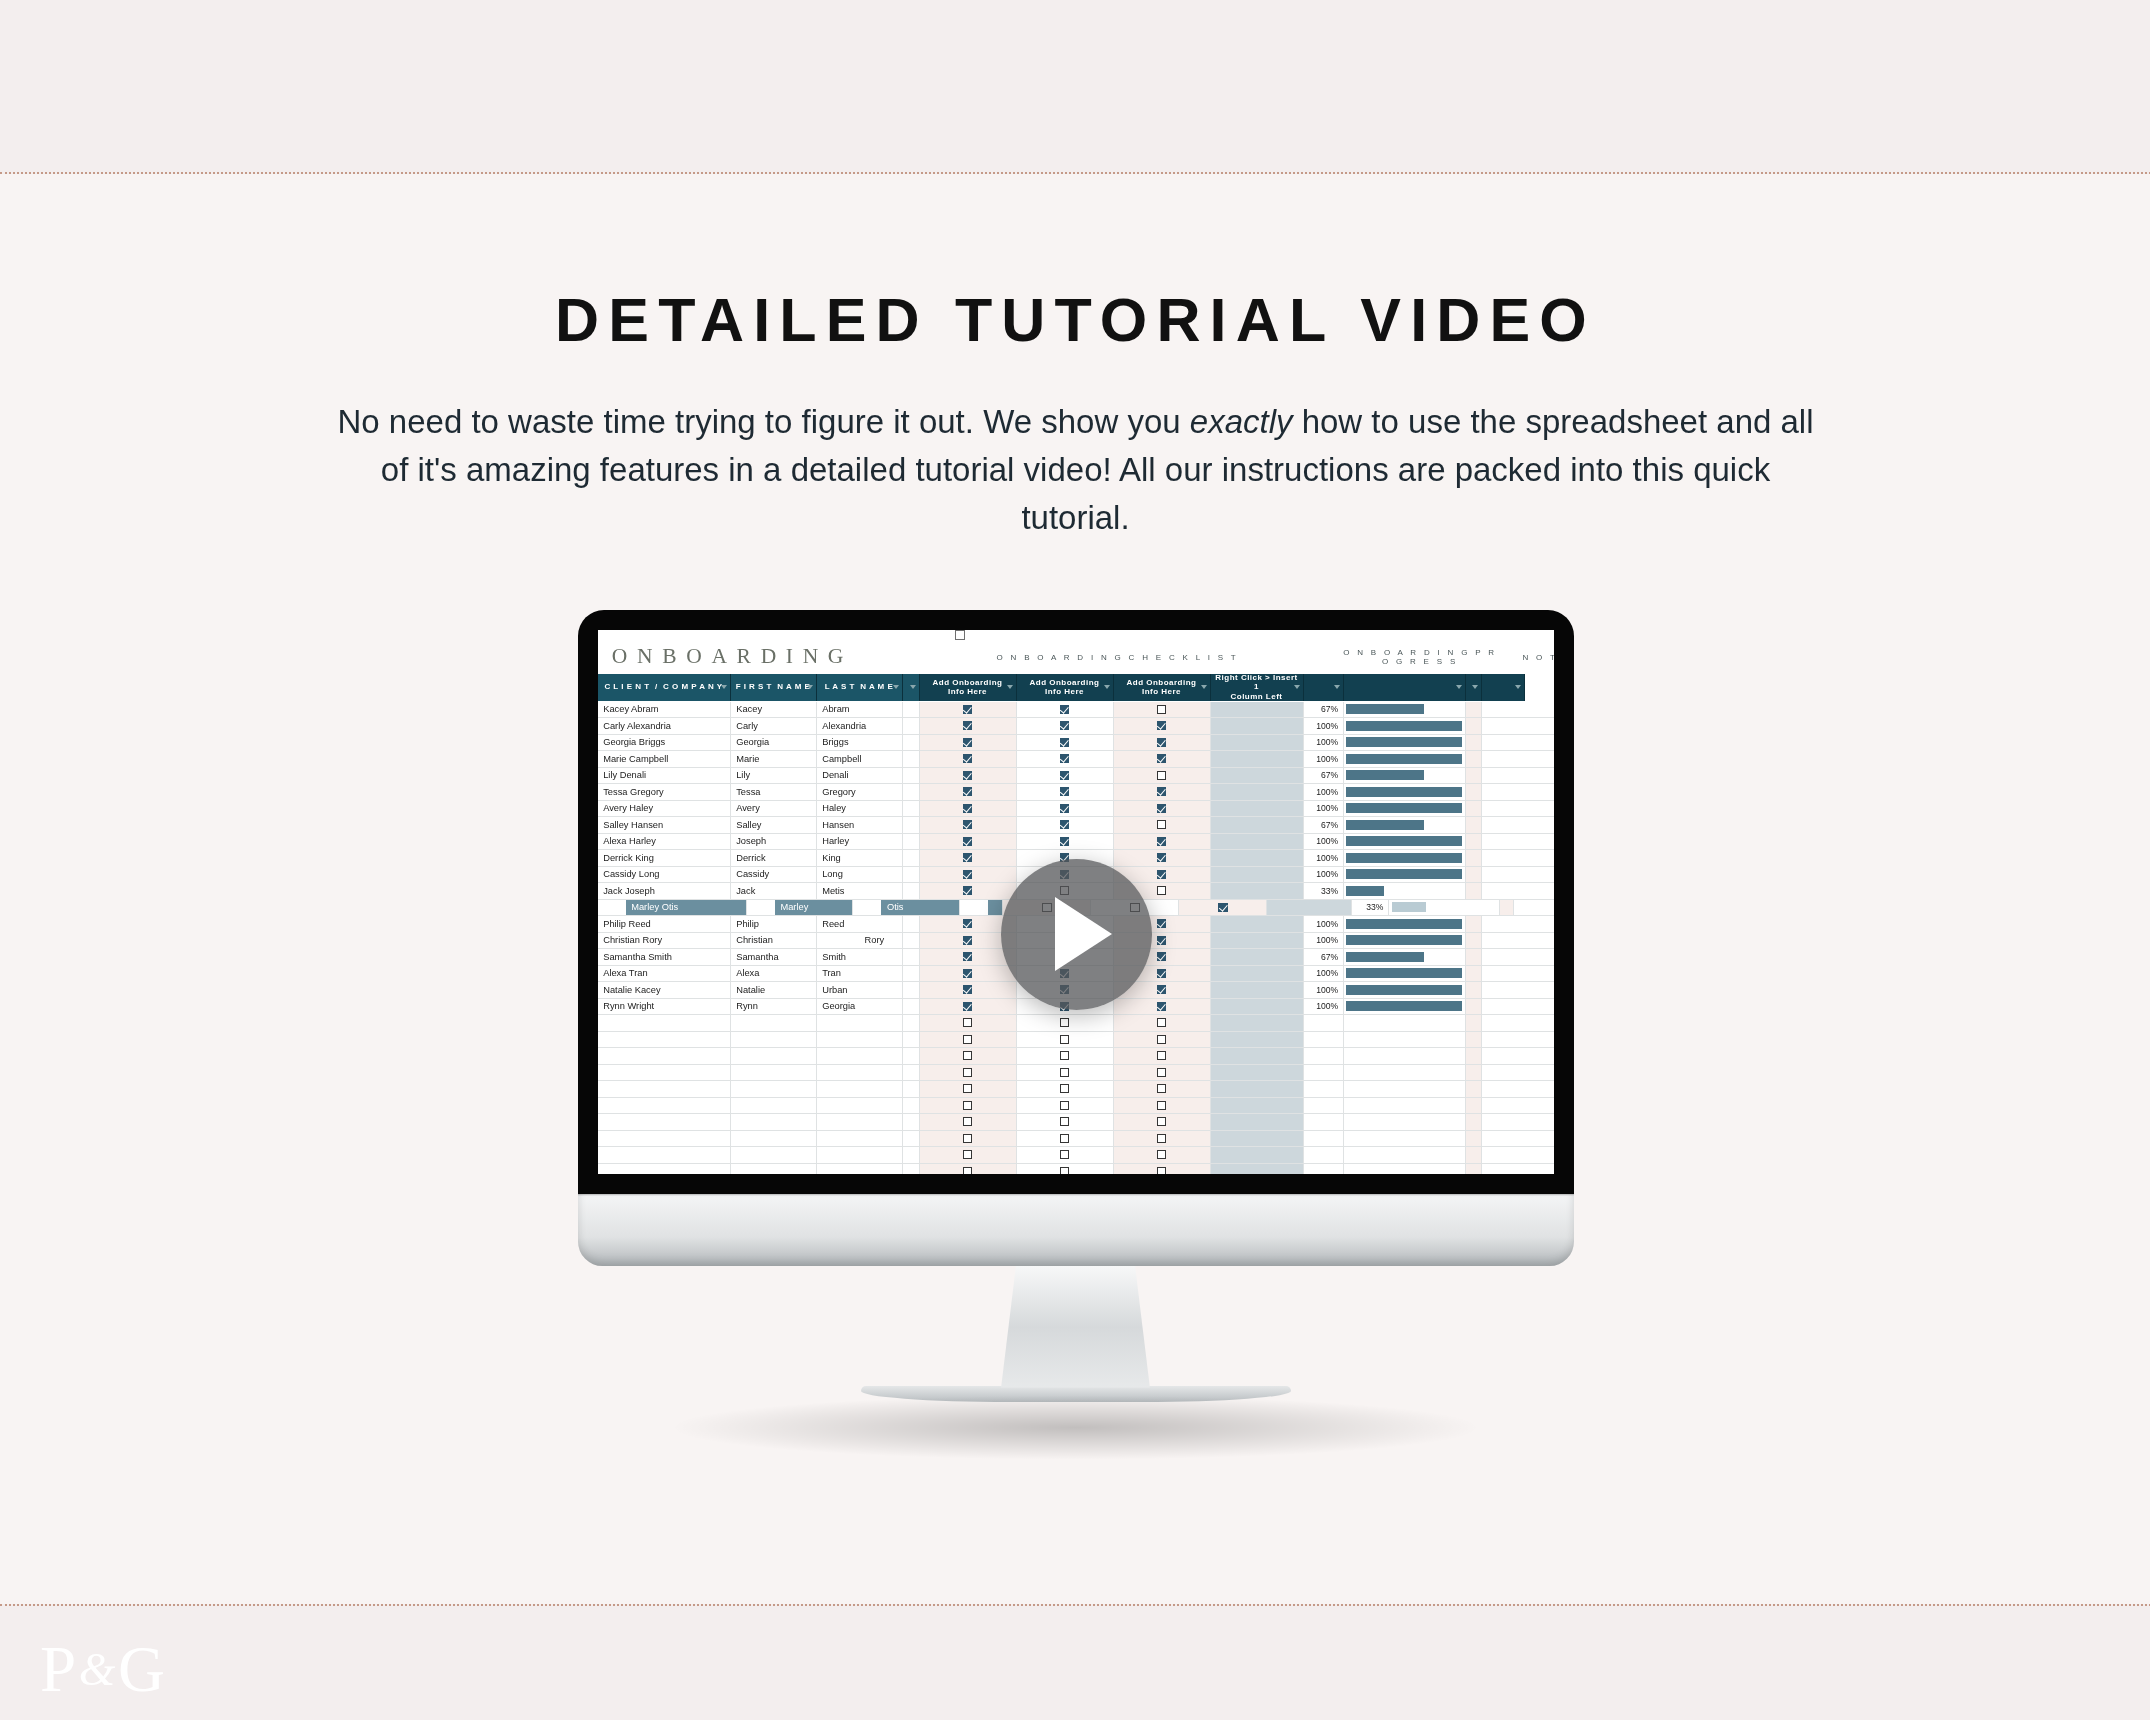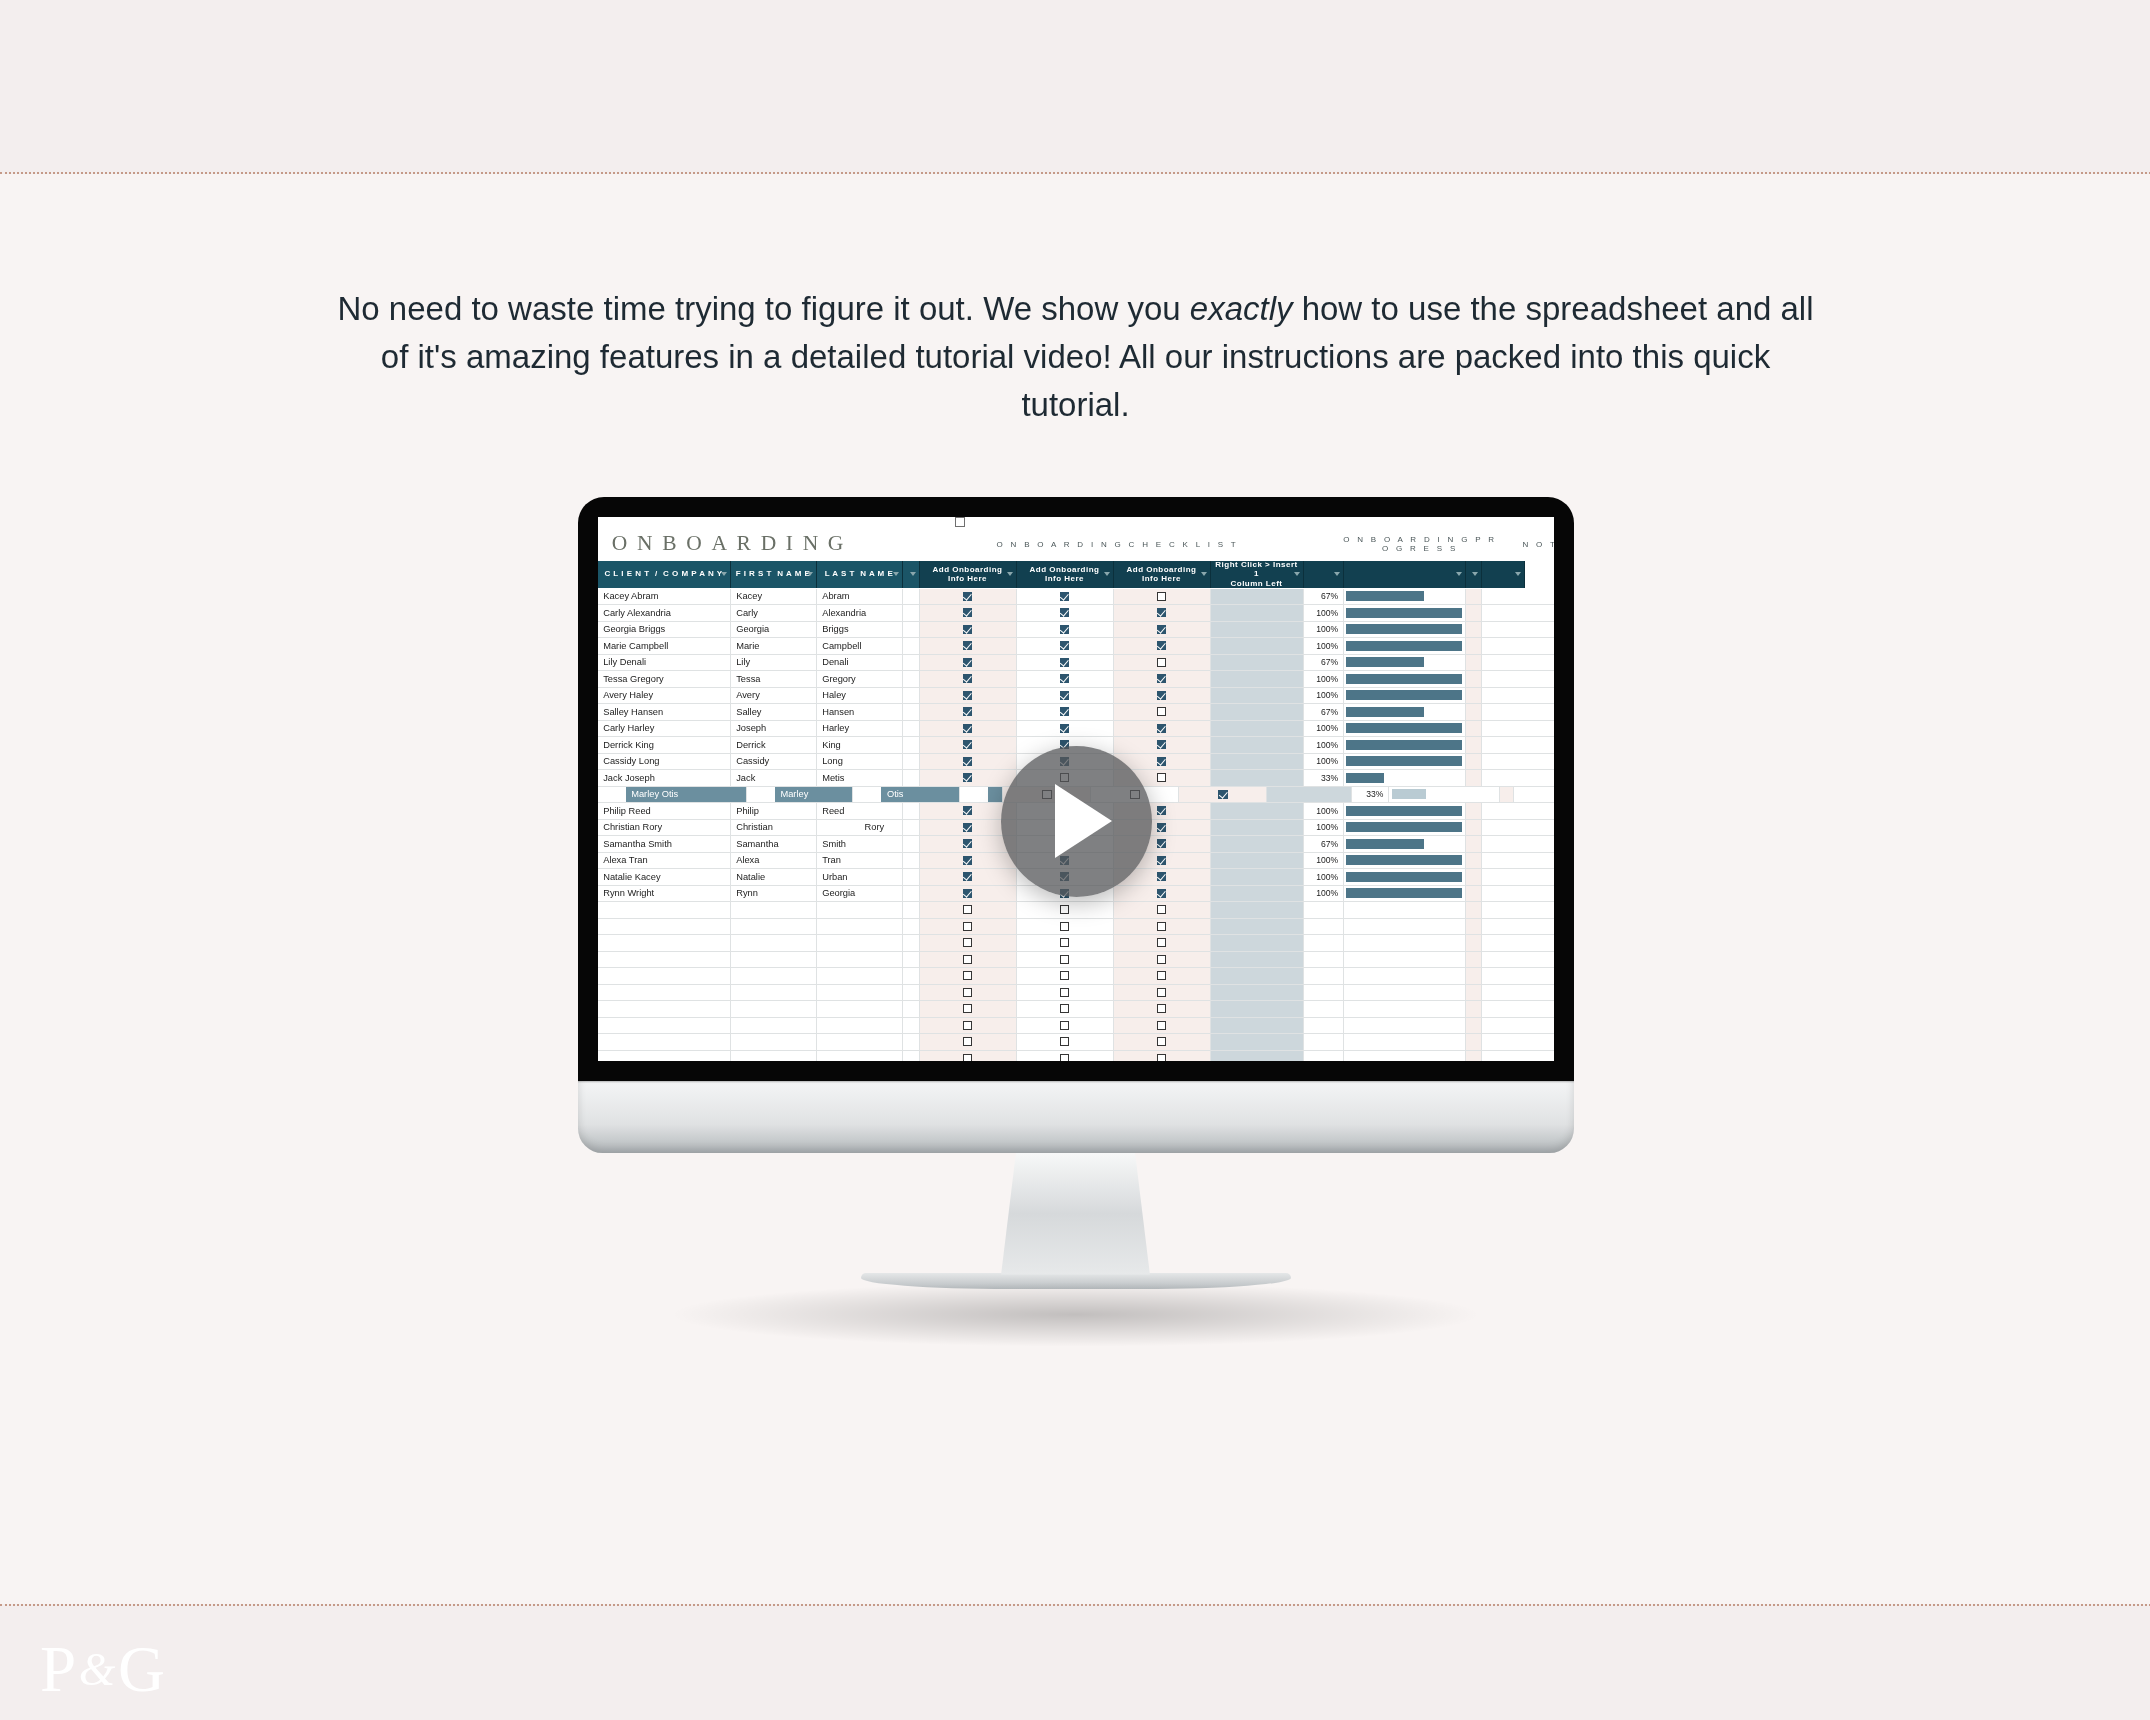--- a/index.html
+++ b/index.html
@@ -220,20 +220,21 @@
   .logo .amp{ font-style: italic; font-size: 47px; position: relative; top: -5.7px; padding: 0 1.4px;}
 </style>
 </head>
 <body>
 
 <div class="page" id="page" style="transform: scale(1);">
   <div class="top-band"></div>
   <div class="dotted-divider-top"></div>
 
   <div class="content">
+    <div class="heading">DETAILED TUTORIAL VIDEO</div>
     <div class="subtext">
       <span>No need to waste time trying to figure it out. We show you </span><em>exactly</em><span> how to use the spreadsheet and all of it's amazing features in a detailed tutorial video! All our instructions are packed into this quick tutorial.</span>
     </div>
 
     <div class="imac">
       <div class="imac-screen">
         <div class="sheet-area">
           <div class="sheet-title">ONBOARDING</div>
           <div class="tiny-cb"></div>
           <div class="sheet-sec-head sec-checklist">O N B O A R D I N G   C H E C K L I S T</div>
@@ -429,21 +430,21 @@
                 </div>
                 <div class="cell-ins" style="width: 93px;"></div>
                 <div class="cell-pct" style="width: 40px;">67%</div>
                 <div class="cell-bar" style="width: 122px;">
                   <div class="bar" style="width: 67%;"></div>
                 </div>
                 <div class="cell-gap" style="width: 16px;"></div>
                 <div class="cell-not" style="width: 43px;"></div>
               </div>
               <div class="row">
-                <div class="cell-l" style="width: 133px;">Carly Harley</div>
+                <div class="cell-l" style="width: 133px;">Alexa Harley</div>
                 <div class="cell-ls" style="width: 86px;">Joseph</div>
                 <div class="cell-ls" style="width: 86px;">Harley</div>
                 <div class="cell-m" style="width: 17px;"></div>
                 <div class="cell-chk c1" style="width: 97px;">
                   <div class="cb on"></div>
                 </div>
                 <div class="cell-chk c2" style="width: 97px;">
                   <div class="cb on"></div>
                 </div>
                 <div class="cell-chk c3" style="width: 97px;">

